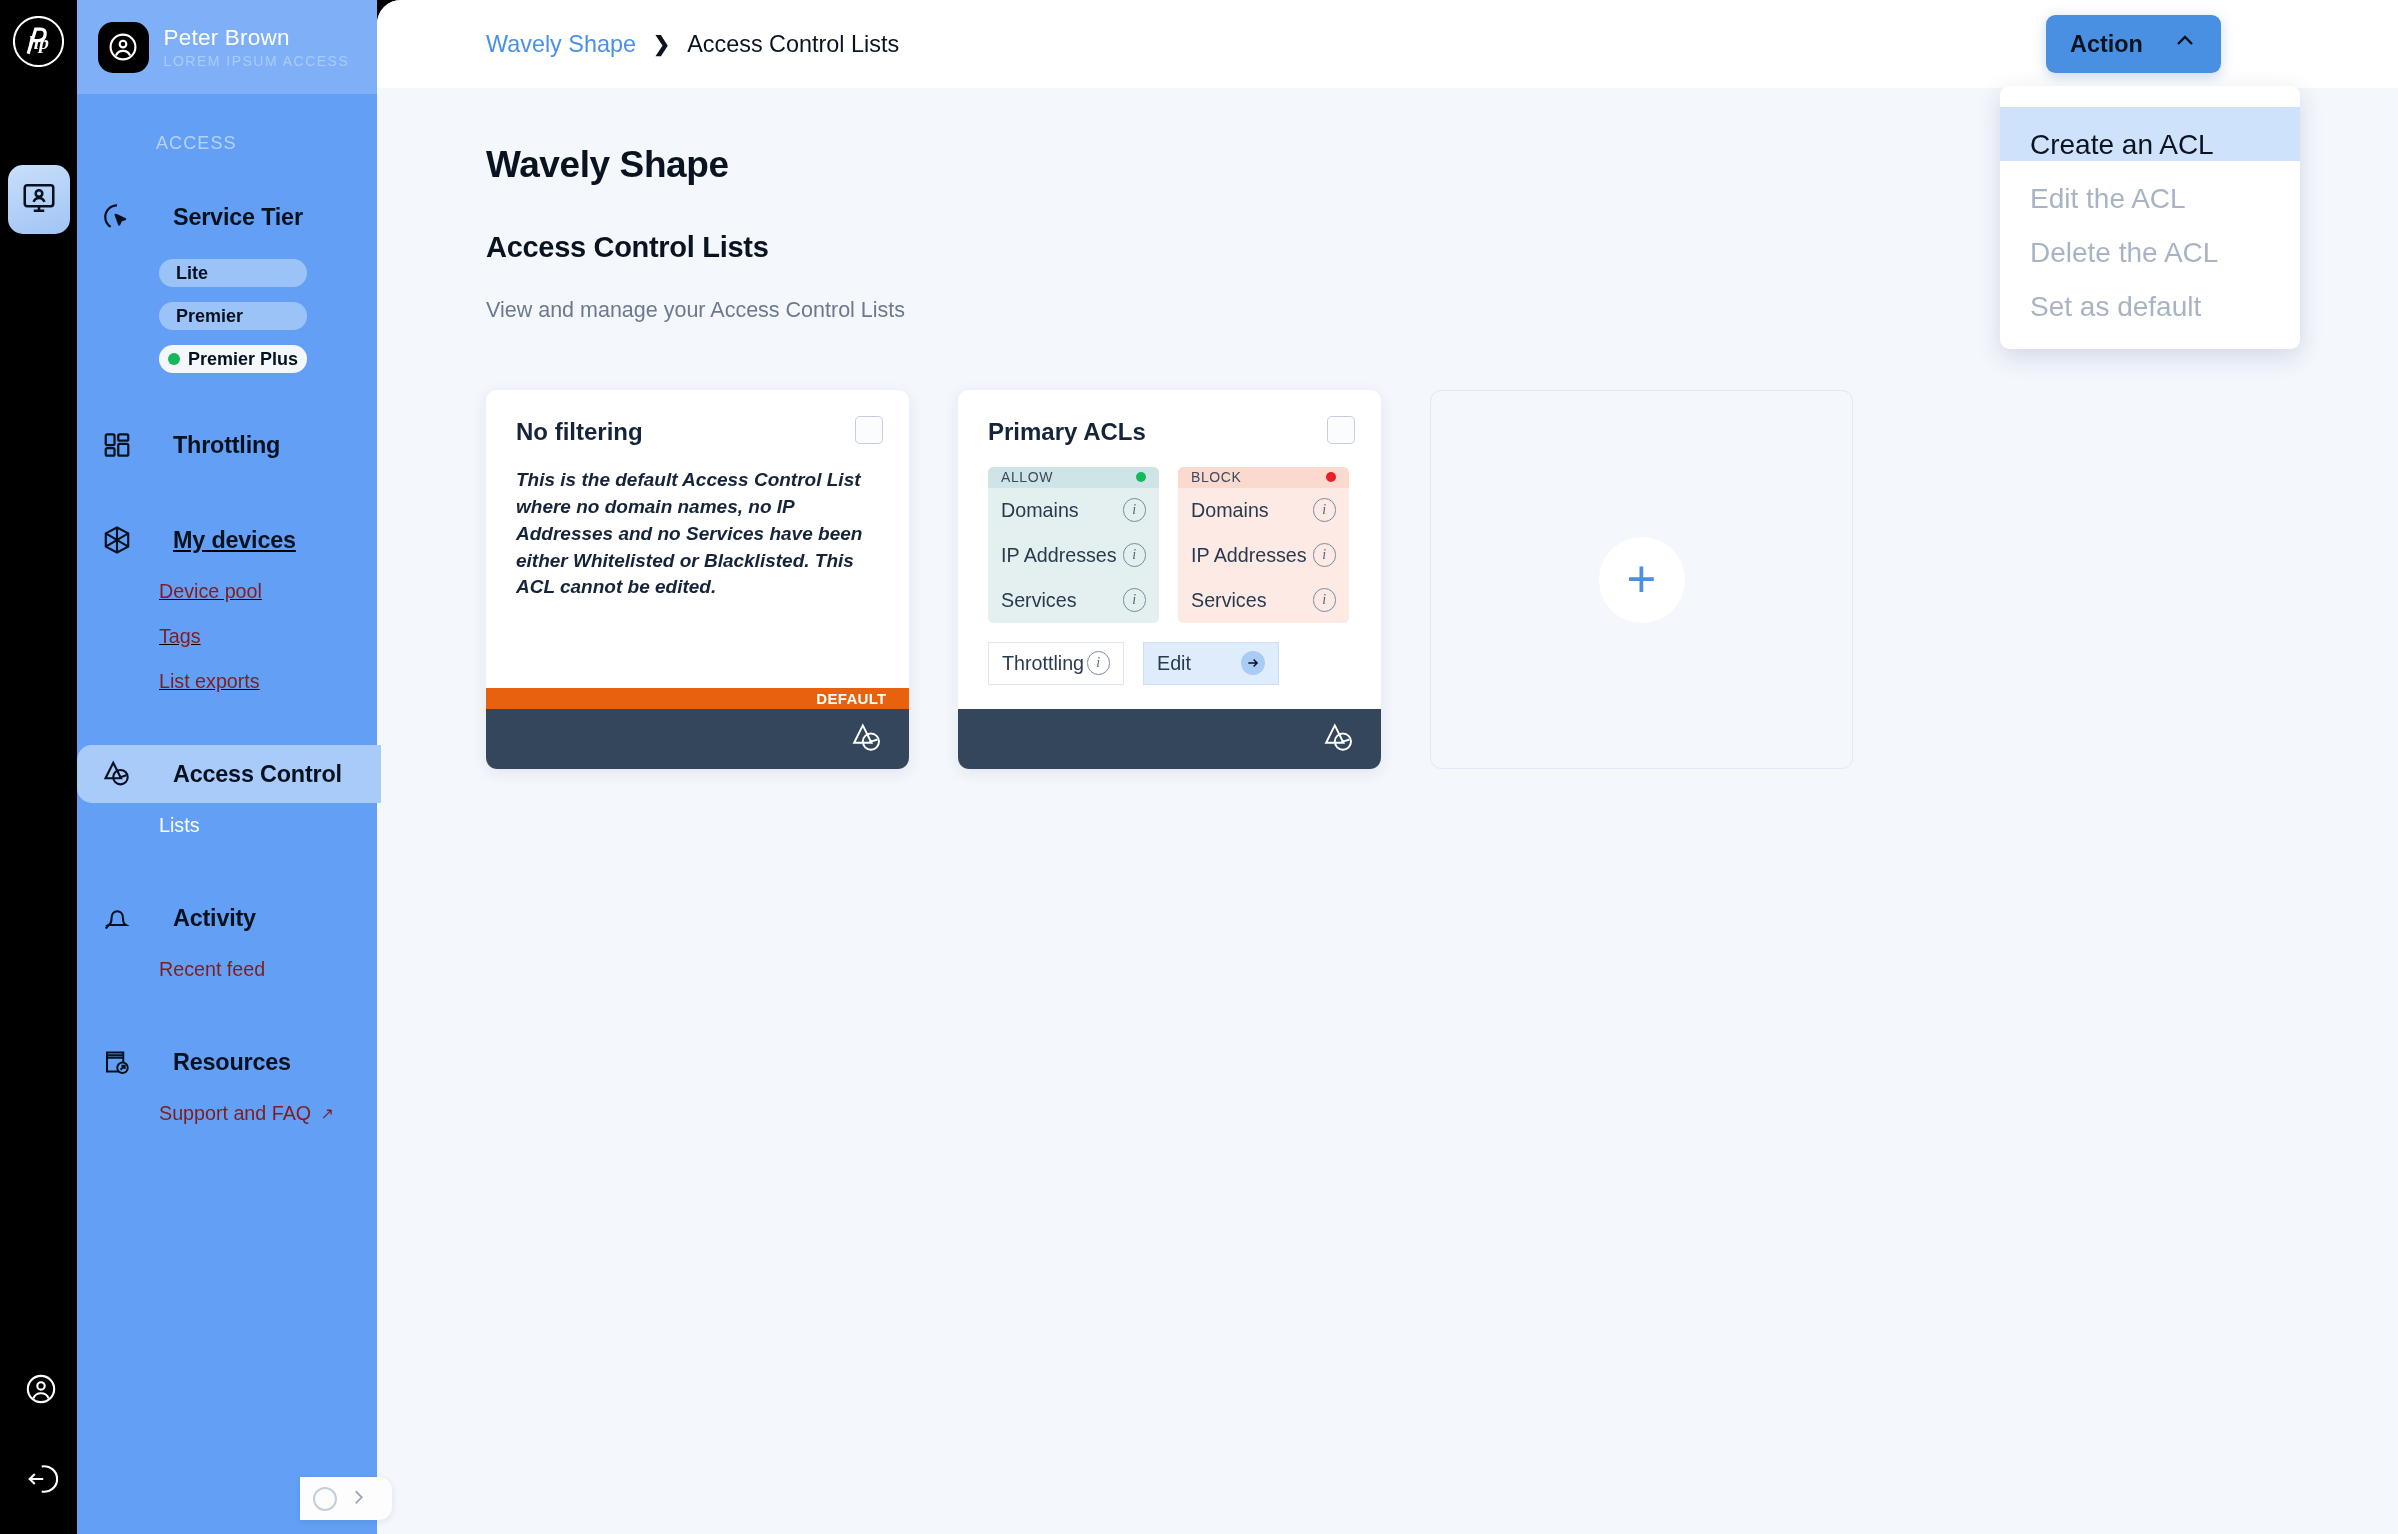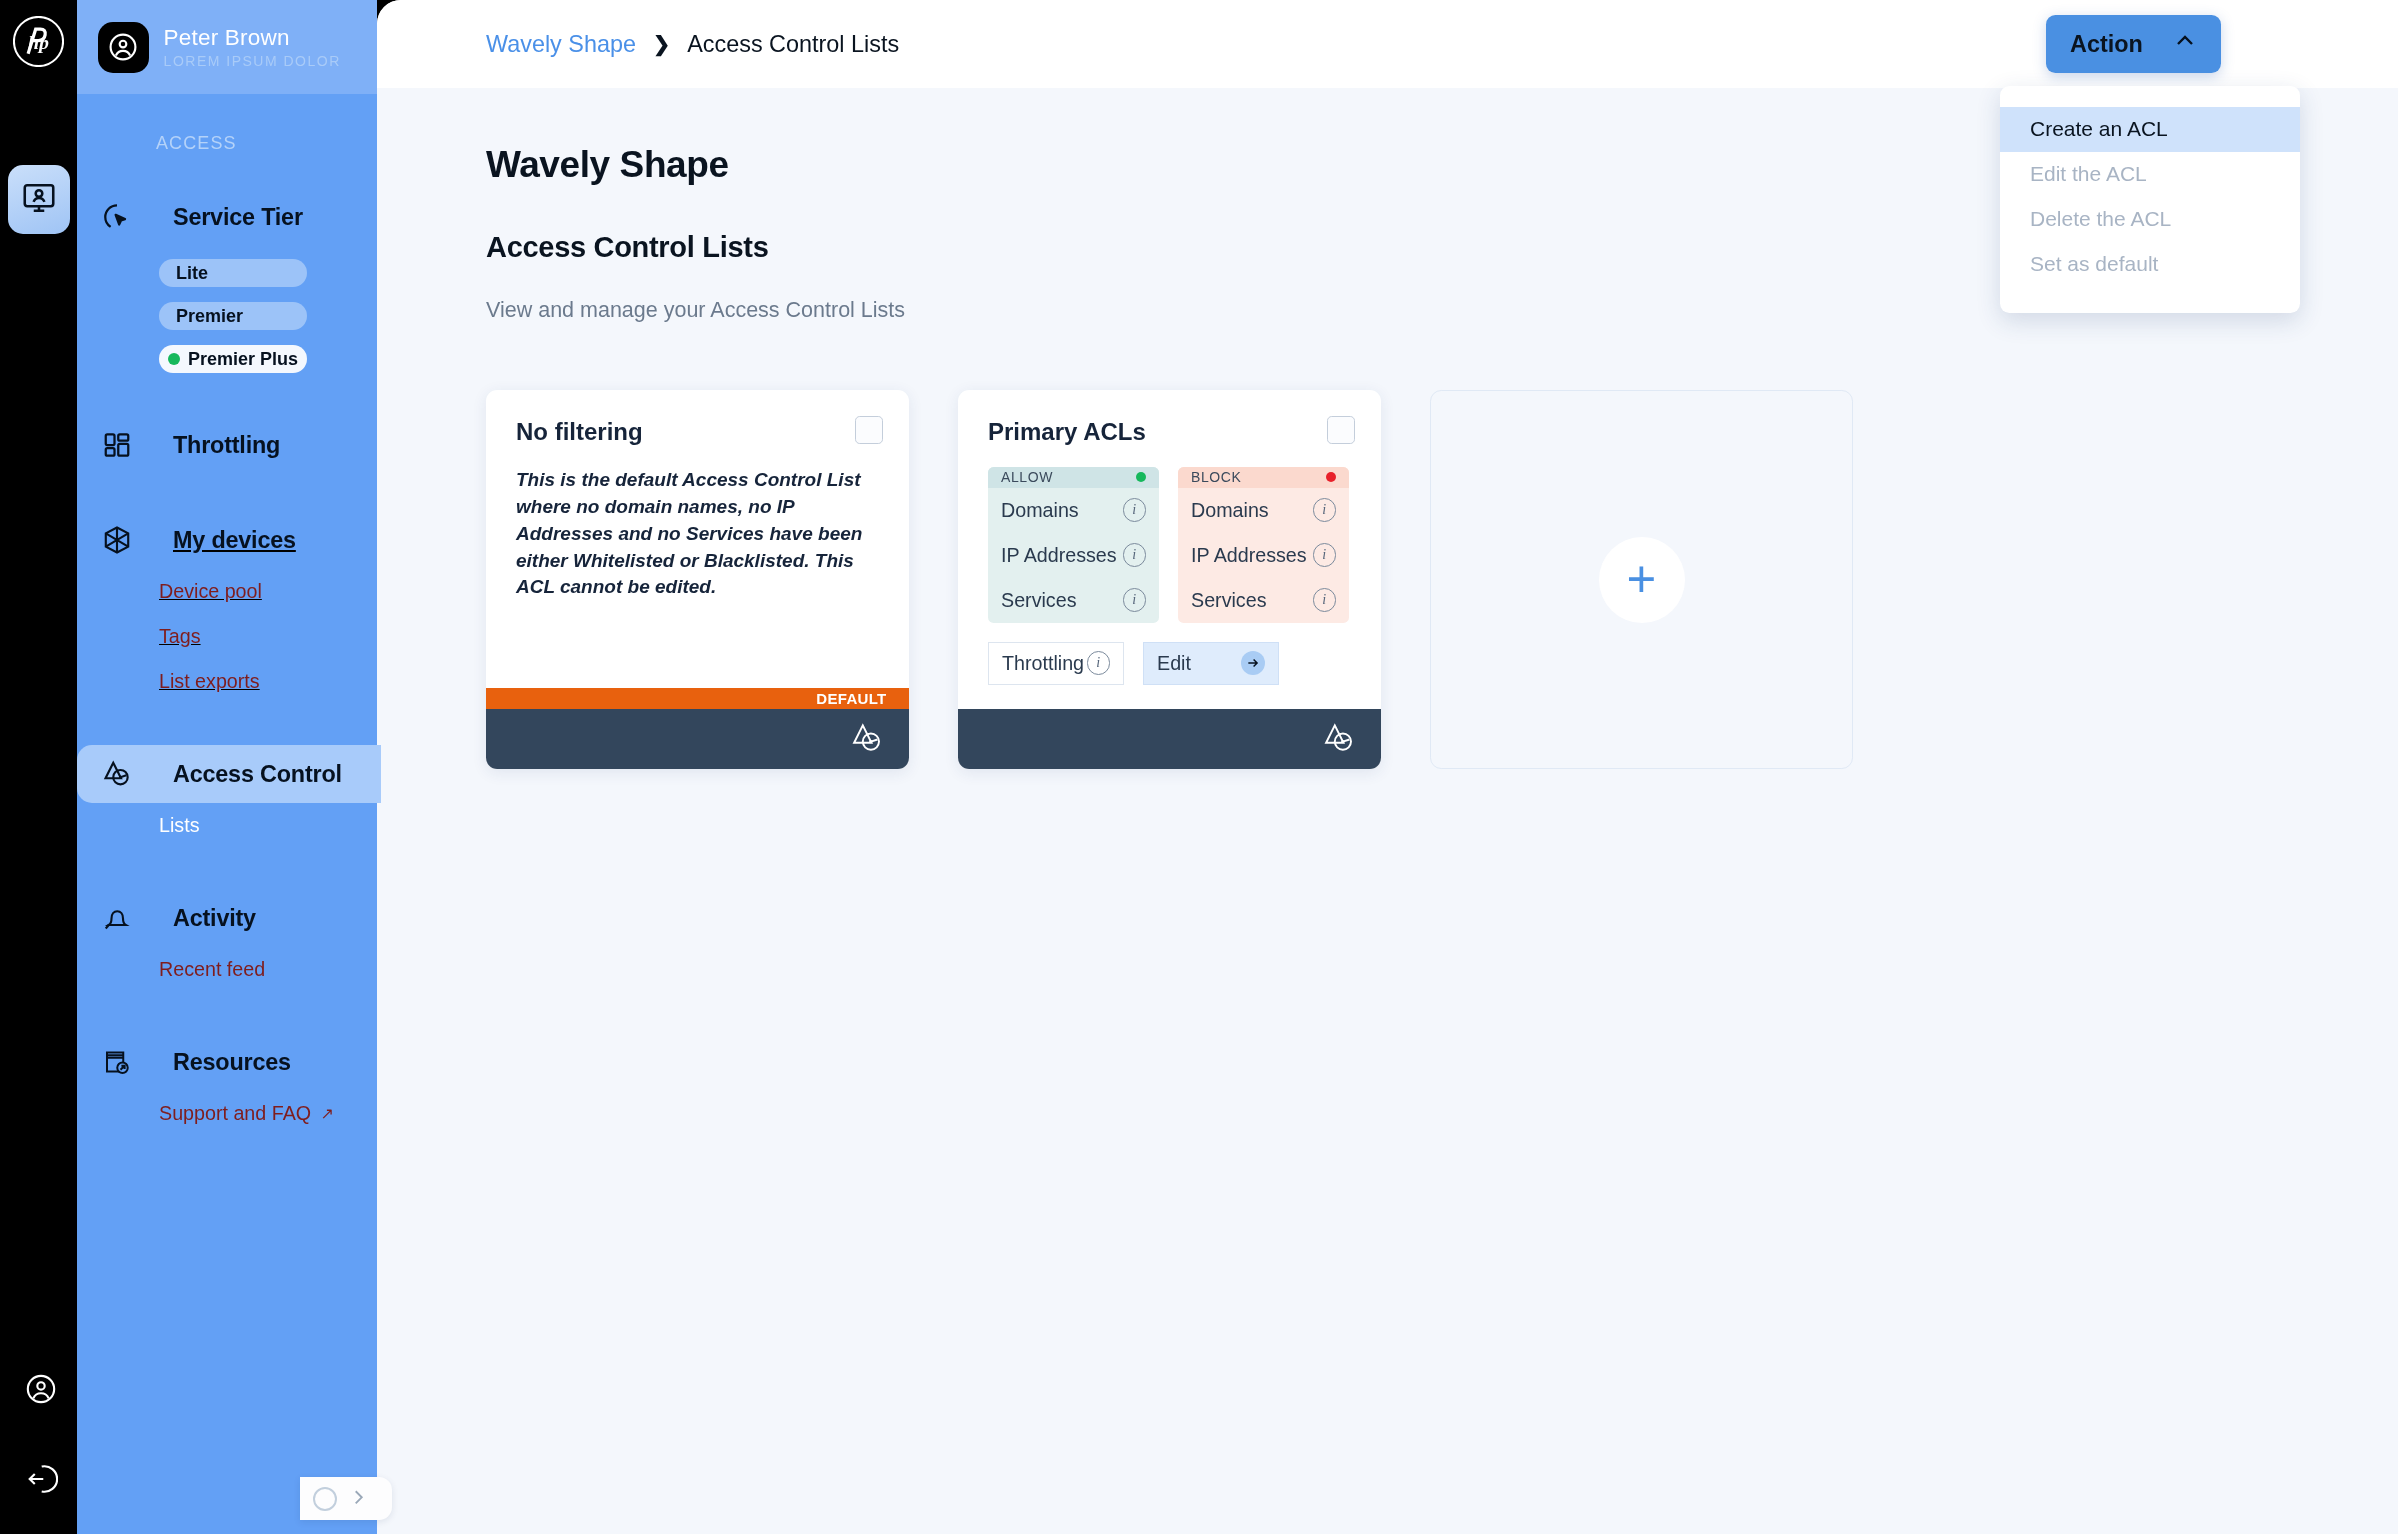--- a/index.html
+++ b/index.html
@@ -108,22 +108,22 @@
     padding:0 24px; cursor:pointer;
     box-shadow:0 3.7px 13px rgba(50,100,180,.25);
   }
 
   .menu {
     position:absolute; right:99px; top:86px; width:300px;
     background:#fff; border-radius:9.4px; padding:20.6px 0 26px 0;
     box-shadow:0 7.5px 24px rgba(30,60,110,.16); z-index:20;
   }
   .menu-item {
-    height:45px; display:flex; align-items:center; padding-left:30px;
-    font-size:21px; color:#a8b4c4;
+    height:54px; display:flex; align-items:flex-end; padding-left:30px;
+    font-size:28px; color:#a8b4c4;
   }
   .menu-item.enabled { color:#0a1420; background:#cfe2fb; }
 
   .content { background:#f4f7fc; height:1447px; padding:56px 0 0 109px; position:relative;}
   .h-title { font-size:37px; font-weight:bold; color:#0a1420; letter-spacing:-0.4px; }
   .h-sub   { font-size:29px; font-weight:bold; color:#0a1420; margin-top:45px; letter-spacing:-0.3px;}
   .h-desc  { font-size:21.5px; color:#6b7a8d; margin-top:34px; }
 
   
   .cards { display:flex; gap:49px; margin-top:67px; }
@@ -247,21 +247,21 @@
     <div class="sb-head">
       <div class="sb-avatar">
         <svg width="32" height="32" viewBox="0 0 24 24" fill="none" stroke="#fff" stroke-width="1.6">
           <circle cx="12" cy="12" r="9.3"></circle>
           <circle cx="12" cy="9.8" r="2.5"></circle>
           <path d="M6.7 18.4c1-2.4 3-3.5 5.3-3.5s4.3 1.1 5.3 3.5"></path>
         </svg>
       </div>
       <div>
         <div class="sb-user-name">Peter Brown</div>
-        <div class="sb-user-sub">LOREM IPSUM DOLOR</div>
+        <div class="sb-user-sub">LOREM IPSUM ACCESS</div>
       </div>
     </div>
 
     <div class="sb-section">ACCESS</div>
 
     <div class="nav-group">
       <div class="nav-main">
         <span class="ico">
           <svg width="32" height="32" viewBox="0 0 24 24" fill="none" stroke="#06111f" stroke-width="1.7">
             <path d="M12 3.2a8.8 8.8 0 0 0-8.8 8.8 8.8 8.8 0 0 0 4 7.4"></path>

